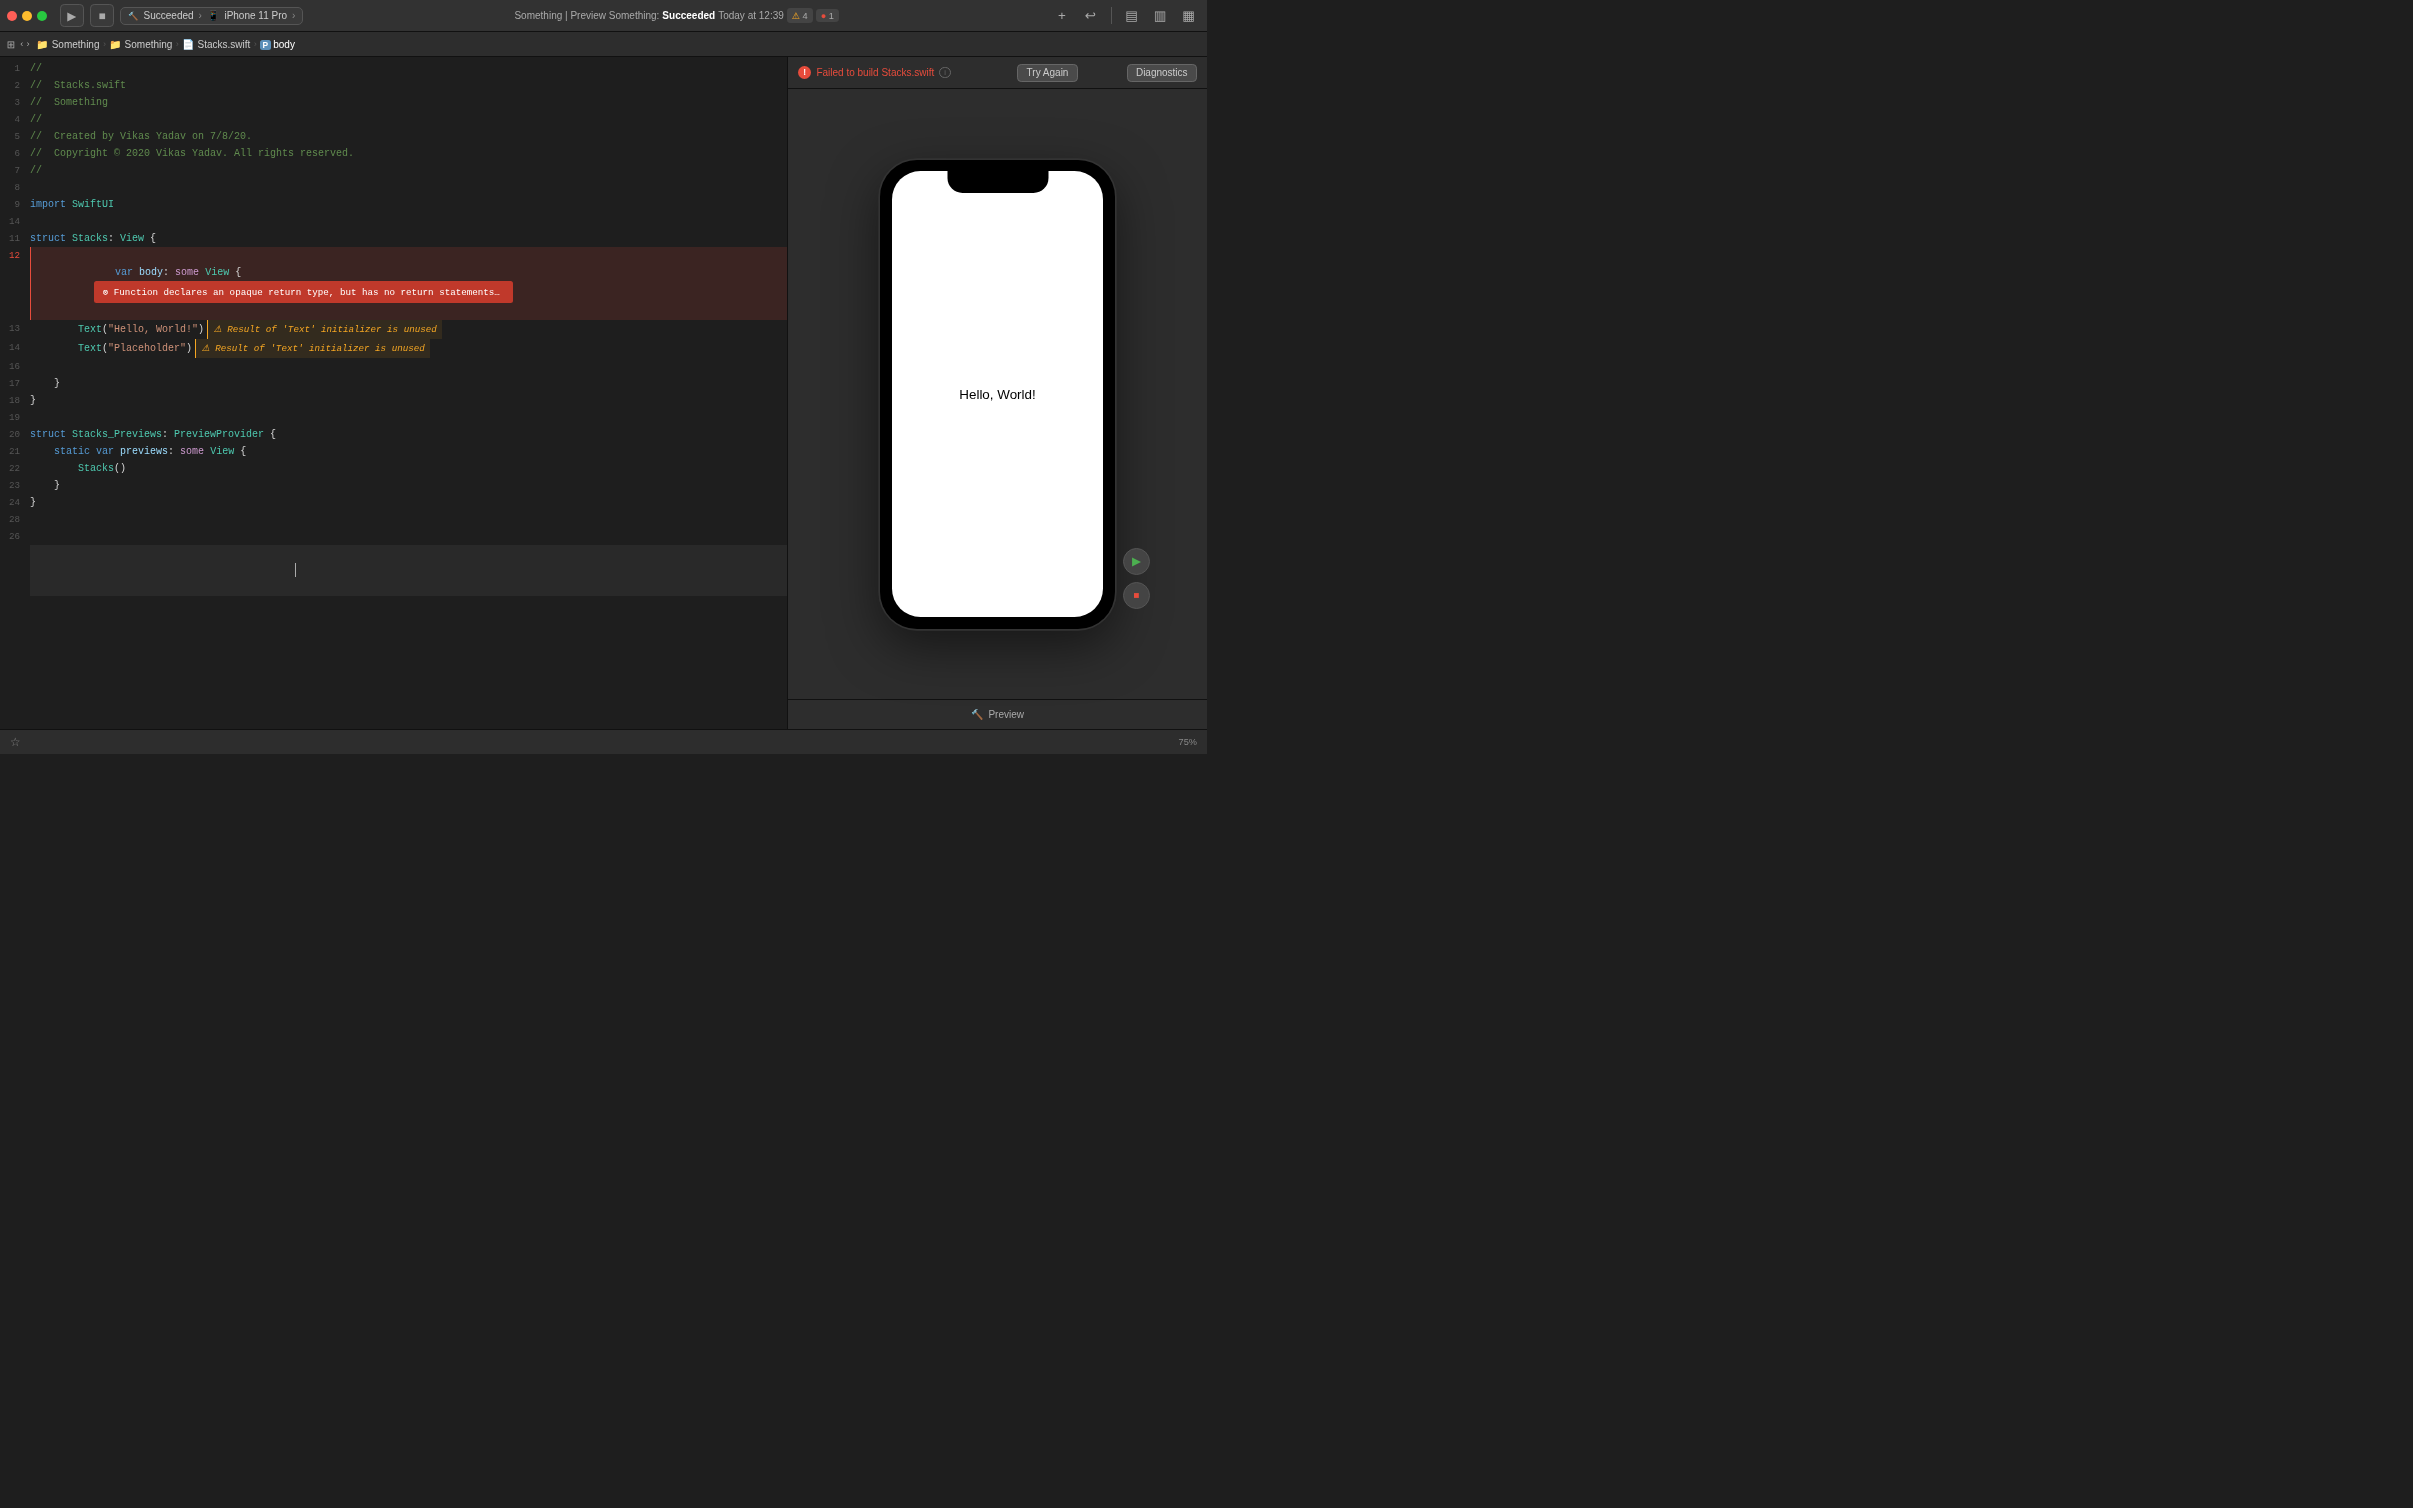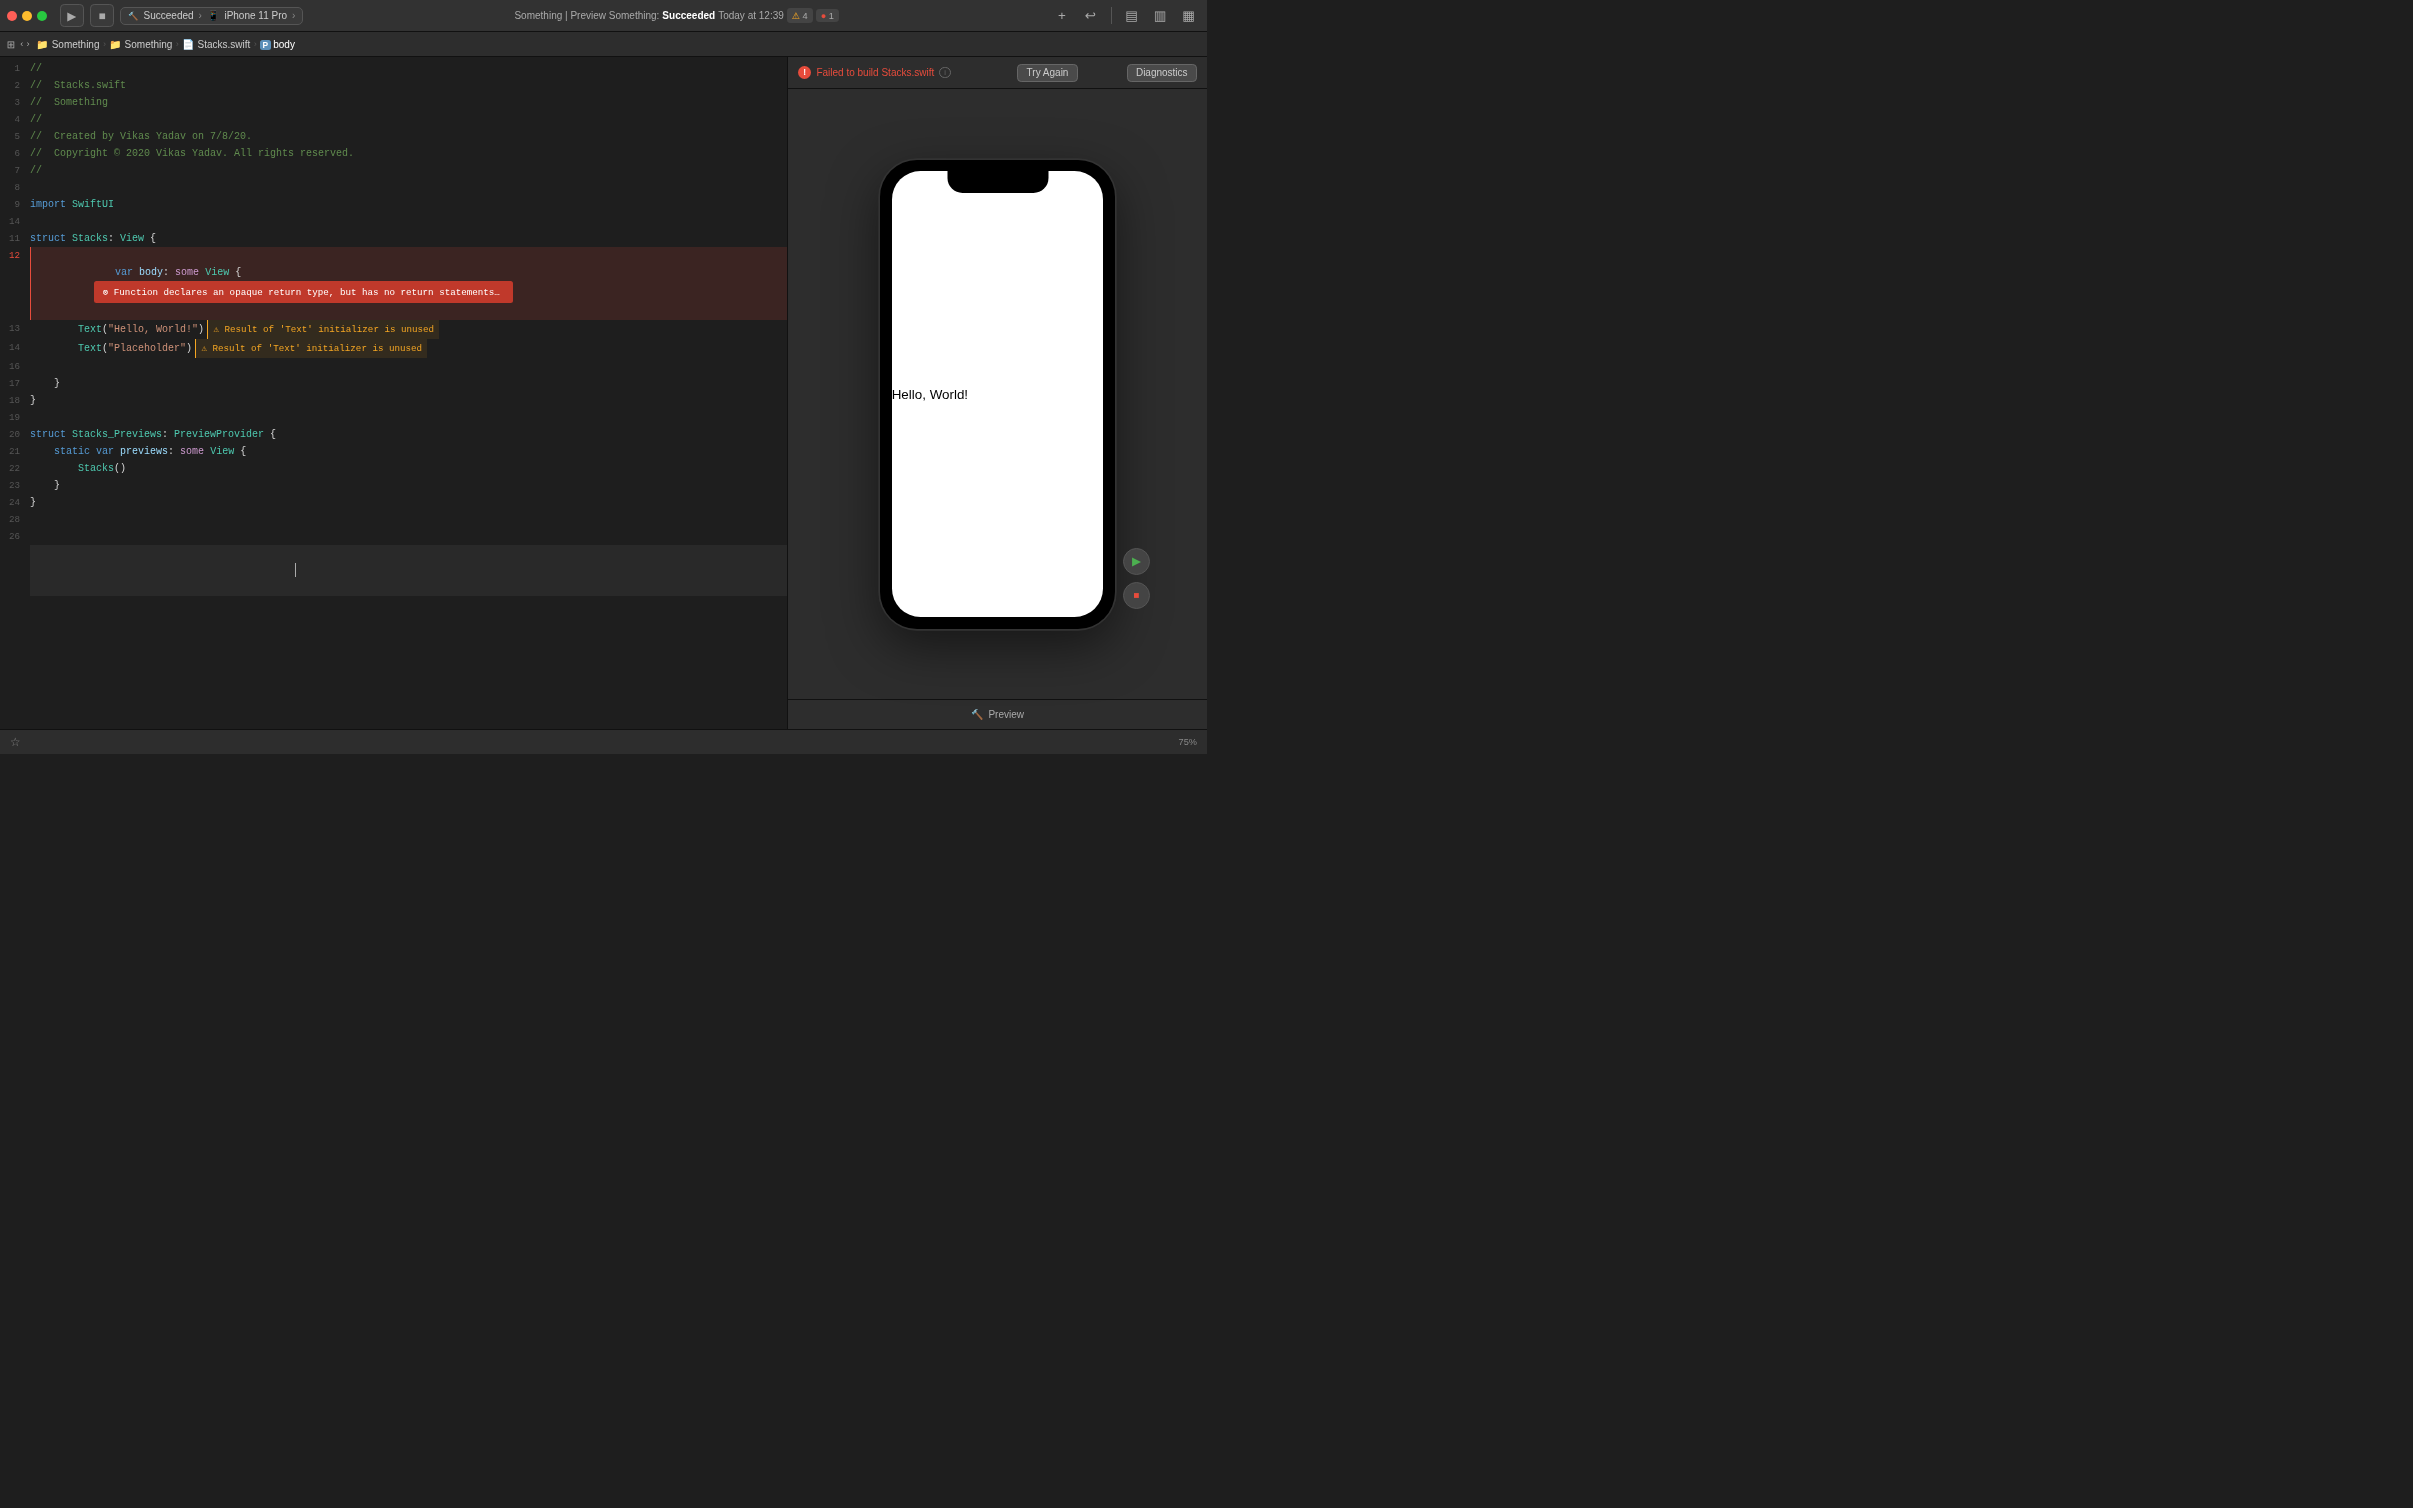--- a/index.html
+++ b/index.html
@@ -202,20 +202,21 @@
     
     .warn-annotation {
       display: flex;
       align-items: center;
       gap: 5px;
       font-size: 9.2px;
       color: #f5a623;
       background: rgba(245, 166, 35, 0.1);
       border-left: 1.7px solid #f5a623;
       padding: 0.8px 5px;
+      font-style: italic;
     }
 
     
     #preview-panel {
       width: 419px;
       background: #2d2d2d;
       display: flex;
       flex-direction: column;
       align-items: stretch;
     }
@@ -293,20 +294,21 @@
     }
 
     .iphone-screen {
       width: 100%;
       height: 100%;
       background: #fff;
       border-radius: 28.5px;
       overflow: hidden;
       display: flex;
       align-items: center;
+      justify-content: center;
       position: relative;
     }
 
     
     .iphone-notch {
       position: absolute;
       top: 0;
       left: 50%;
       transform: translateX(-50%);
       width: 101px;

